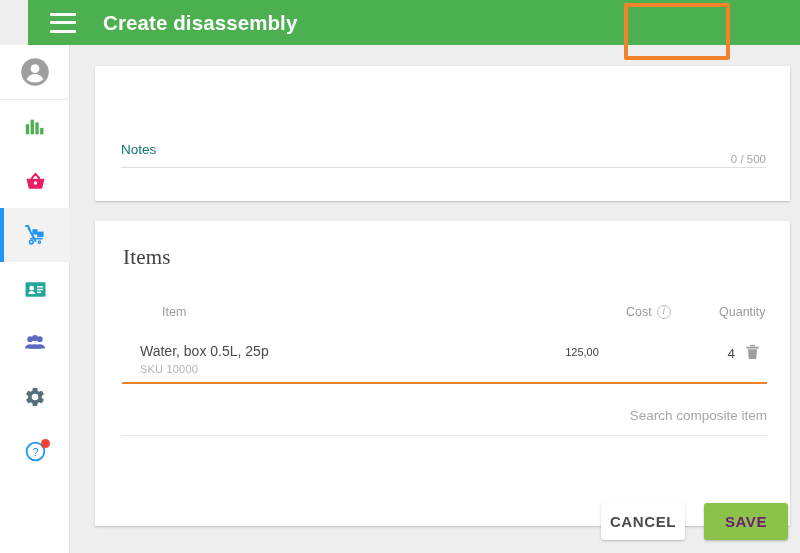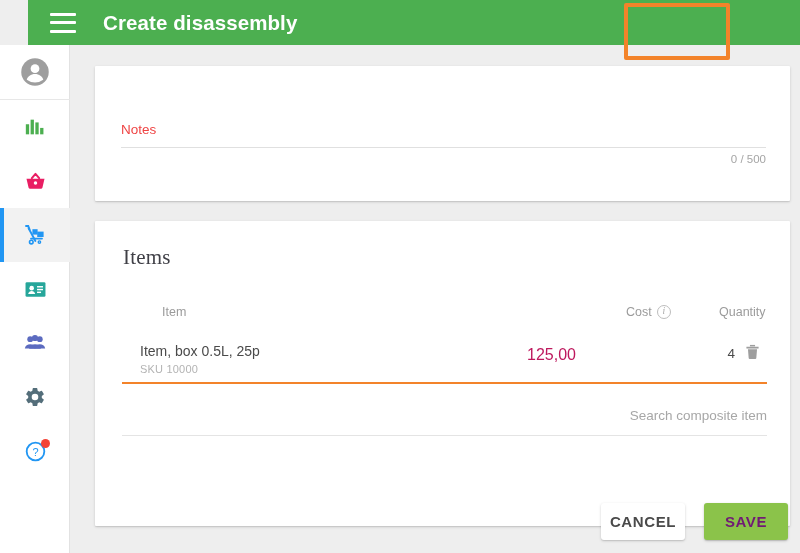--- a/index.html
+++ b/index.html
@@ -89,21 +89,21 @@
     box-shadow: 0 1px 3px rgba(0,0,0,.14), 0 1px 1px rgba(0,0,0,.08);
     border-radius: 1px;
   }
 
   
   #card-notes { top: 21px; height: 135px; }
   #notes-field {
     position: absolute; left: 26px; top: 54px; width: 645px;
   }
   #notes-label {
-    font-size: 13.5px; color: #ef4444; line-height: 20px;
+    font-size: 13.5px; color: #0f766e; line-height: 20px; margin-top: 20px;
   }
   #notes-underline {
     margin-top: 7px;
     height: 1px; background: #e0e0e0;
   }
   #notes-counter {
     position: absolute; right: 0; top: 33px;
     font-size: 11.5px; color: #a5a5a5;
   }
 
@@ -143,22 +143,22 @@
   }
   #item-name {
     position: absolute; left: 18px; top: 0;
     font-size: 14px; color: #4a4a4a; line-height: 19px;
   }
   #item-sku {
     position: absolute; left: 18px; top: 21px;
     font-size: 11px; color: #b3b3b3; letter-spacing: .2px;
   }
   #item-cost {
-    position: absolute; left: 405px; width: 110px; text-align: left; top: 4px;
-    font-size: 16px; color: #be185d;
+    position: absolute; left: 405px; width: 110px; text-align: center; top: 4px;
+    font-size: 11px; color: #404040;
   }
   #item-qty {
     position: absolute; left: 555px; width: 58px; text-align: right; top: 4px;
     font-size: 13.5px; color: #4a4a4a;
   }
   #item-delete {
     position: absolute; left: 622px; top: 0px;
     cursor: pointer;
   }
   #item-row-underline {
@@ -321,21 +321,21 @@
       <div id="items-head">
         <div class="th" id="th-item">Item</div>
         <div class="th" id="th-cost">
           <span>Cost</span>
           <span class="info-icon">i</span>
         </div>
         <div class="th" id="th-qty">Quantity</div>
       </div>
 
       <div id="item-row">
-        <div id="item-name">Item, box 0.5L, 25p</div>
+        <div id="item-name">Water, box 0.5L, 25p</div>
         <div id="item-sku">SKU 10000</div>
         <div id="item-cost">125,00</div>
         <div id="item-qty">4</div>
         <div id="item-delete">
           <svg width="17" height="20" viewBox="0 0 24 24">
             <rect x="8.4" y="2" width="7.2" height="2.1" fill="#9e9e9e"></rect>
             <rect x="3.4" y="4.6" width="17.2" height="2.5" fill="#9e9e9e"></rect>
             <path d="M5.6 8.2h12.8l-1 12.2a1.5 1.5 0 0 1-1.5 1.4H8.1a1.5 1.5 0 0 1-1.5-1.4L5.6 8.2z" fill="#9e9e9e"></path>
           </svg>
         </div>

